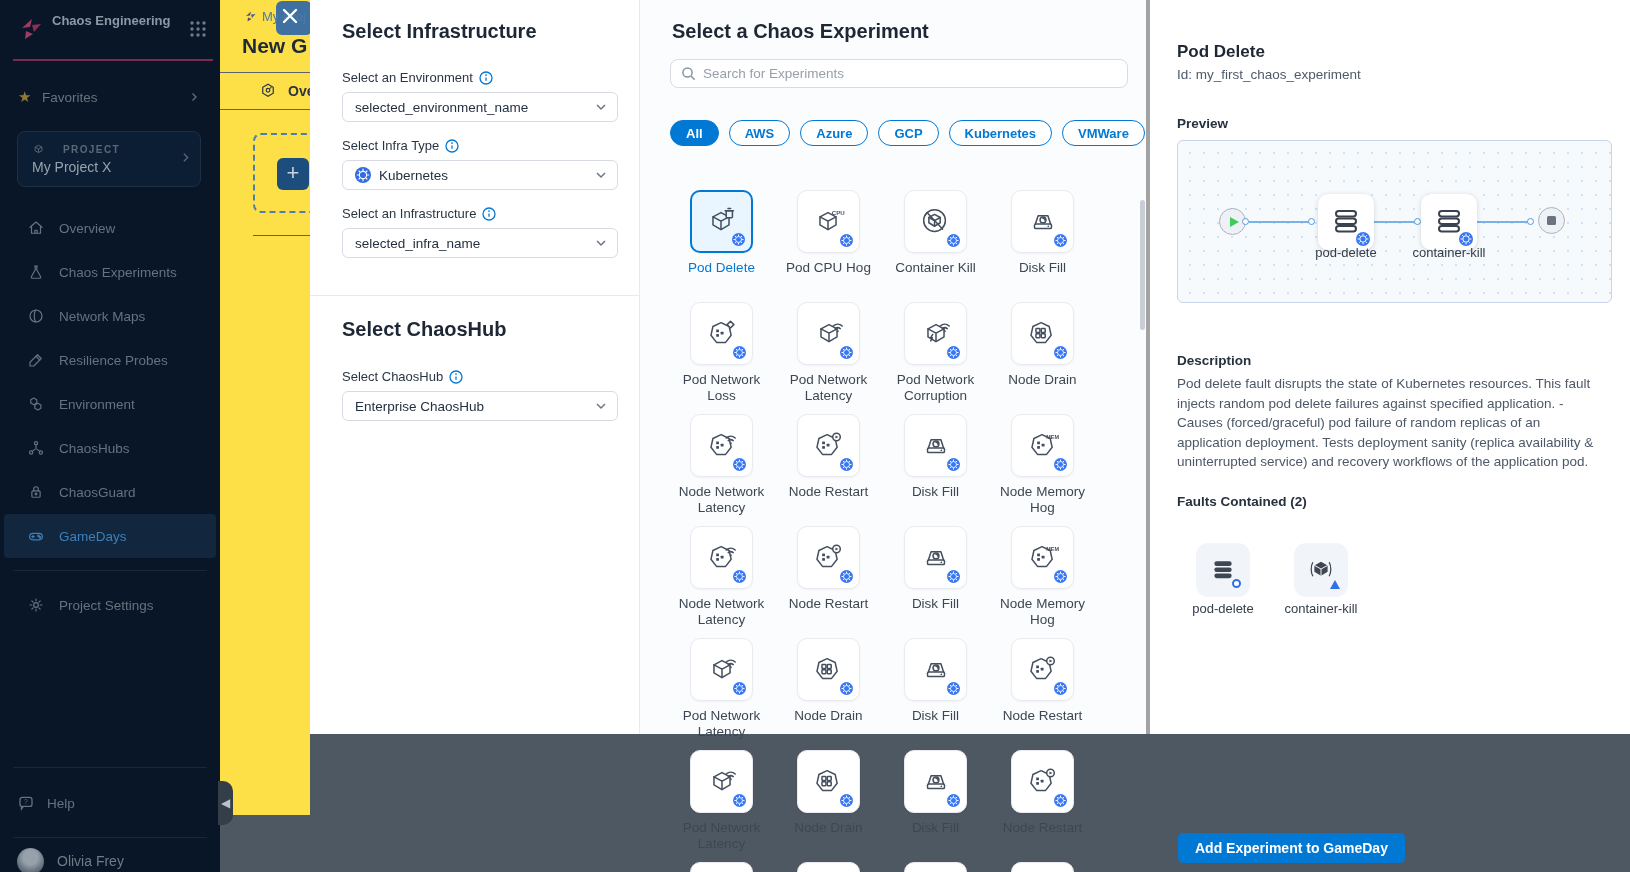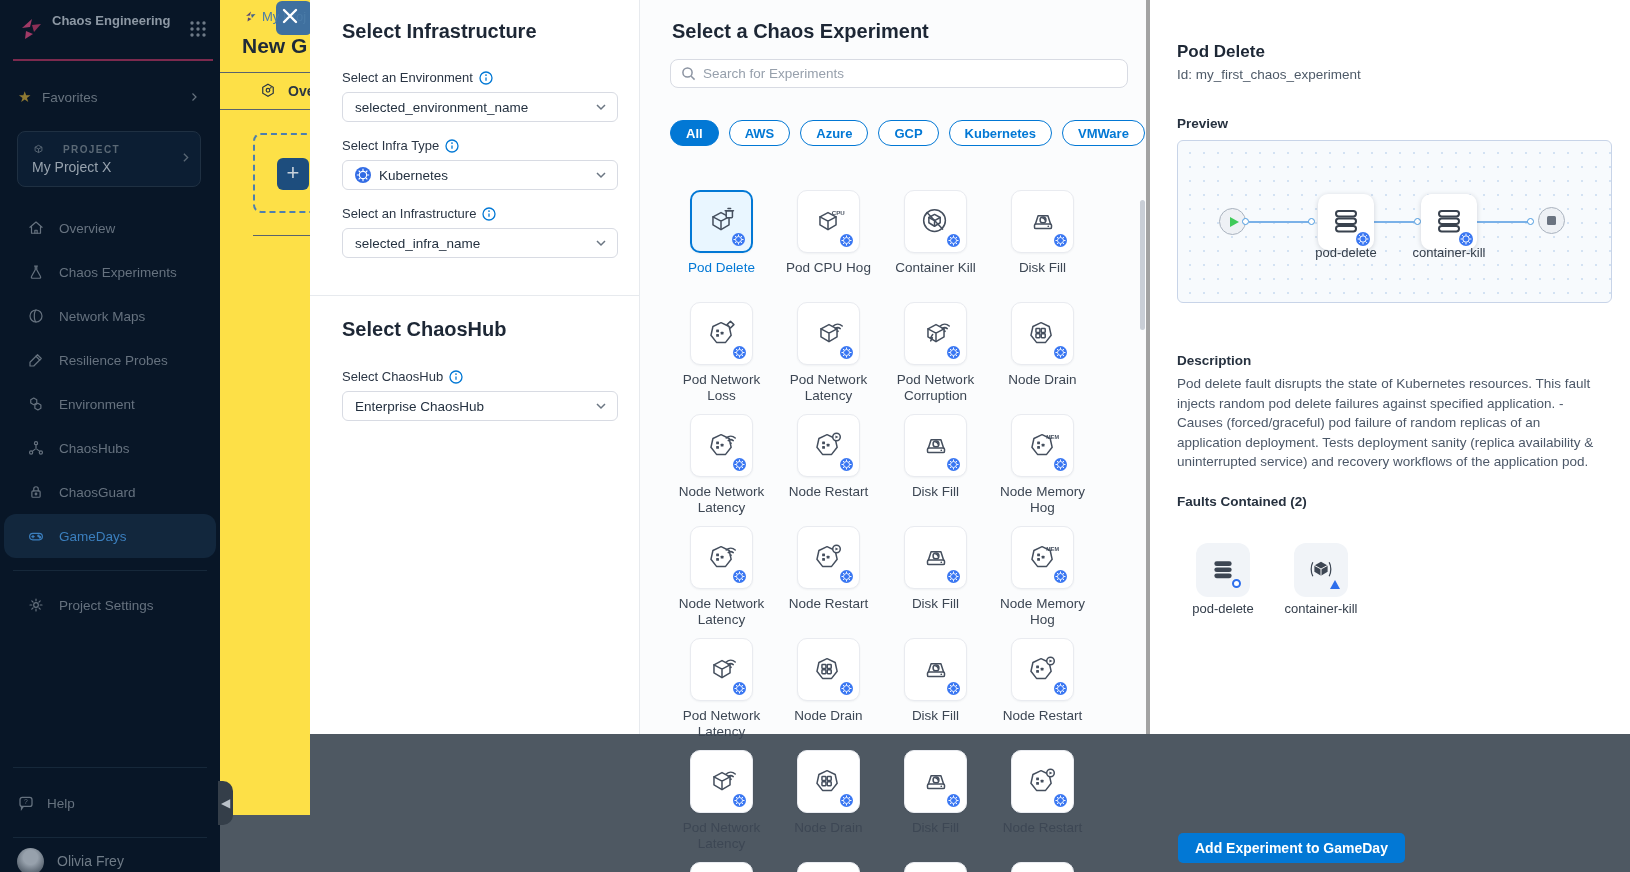--- a/index.html
+++ b/index.html
@@ -14,21 +14,21 @@
   .sb-rule { position:absolute; left:13px; top:59px; width:200px; height:2px; background:#7c2a4e; }
   .sb-fav { position:absolute; left:0; top:84px; width:220px; height:26px; display:flex; align-items:center; color:#67737f; font-size:13.5px; }
   .sb-star { margin-left:18px; width:24px; color:#8f7a33; font-size:15px; }
   .sb-proj { position:absolute; left:17px; top:131px; width:184px; height:56px; border:1px solid #1f3042; background:#0c1e33; border-radius:8px; }
   .sb-proj-k { position:absolute; left:14px; top:11px; display:flex; align-items:center; gap:18px; color:#5a6875; font-size:10px; letter-spacing:1.4px; font-weight:700; }
   .sb-proj-n { position:absolute; left:14px; top:27px; color:#98a3ae; font-size:14px; }
   .sb-proj-ch { position:absolute; right:8px; top:19px; color:#5a6875; }
   .nav { position:absolute; left:0; top:206px; width:220px; }
   .nav-item { position:relative; height:44px; display:flex; align-items:center; color:#66727f; font-size:13.5px; cursor:default; }
   .nav-item .nicon { width:18px; height:18px; margin-left:27px; margin-right:14px; flex:0 0 18px; }
-  .nav-item.active { background:#12273d; border-radius:12px; margin:0 4px; width:212px; color:#3b7fbe; }
+  .nav-item.active { background:#12273d; border-radius:4px; margin:0 4px; width:212px; color:#3b7fbe; }
   .nav-item.active .nicon { margin-left:23px; }
   .nav-div { height:1px; background:#16283a; margin:12px 13px; }
   .sb-bottom-div { position:absolute; left:13px; width:194px; height:1px; background:#16283a; }
   .sb-help { position:absolute; left:0; top:788px; width:220px; height:30px; display:flex; align-items:center; color:#66727f; font-size:13.5px; }
   .sb-help .nicon { width:18px; height:18px; margin-left:17px; margin-right:12px; }
   .sb-user { position:absolute; left:0; top:844px; width:220px; height:34px; display:flex; align-items:center; }
   .avatar { width:27px; height:27px; border-radius:50%; margin-left:17px; margin-right:13px;
             background:radial-gradient(circle at 50% 35%, #97a1ac 0 32%, #5c6773 70%, #424c58 100%); }
   .sb-user-name { color:#6f7b87; font-size:14px; }
 

